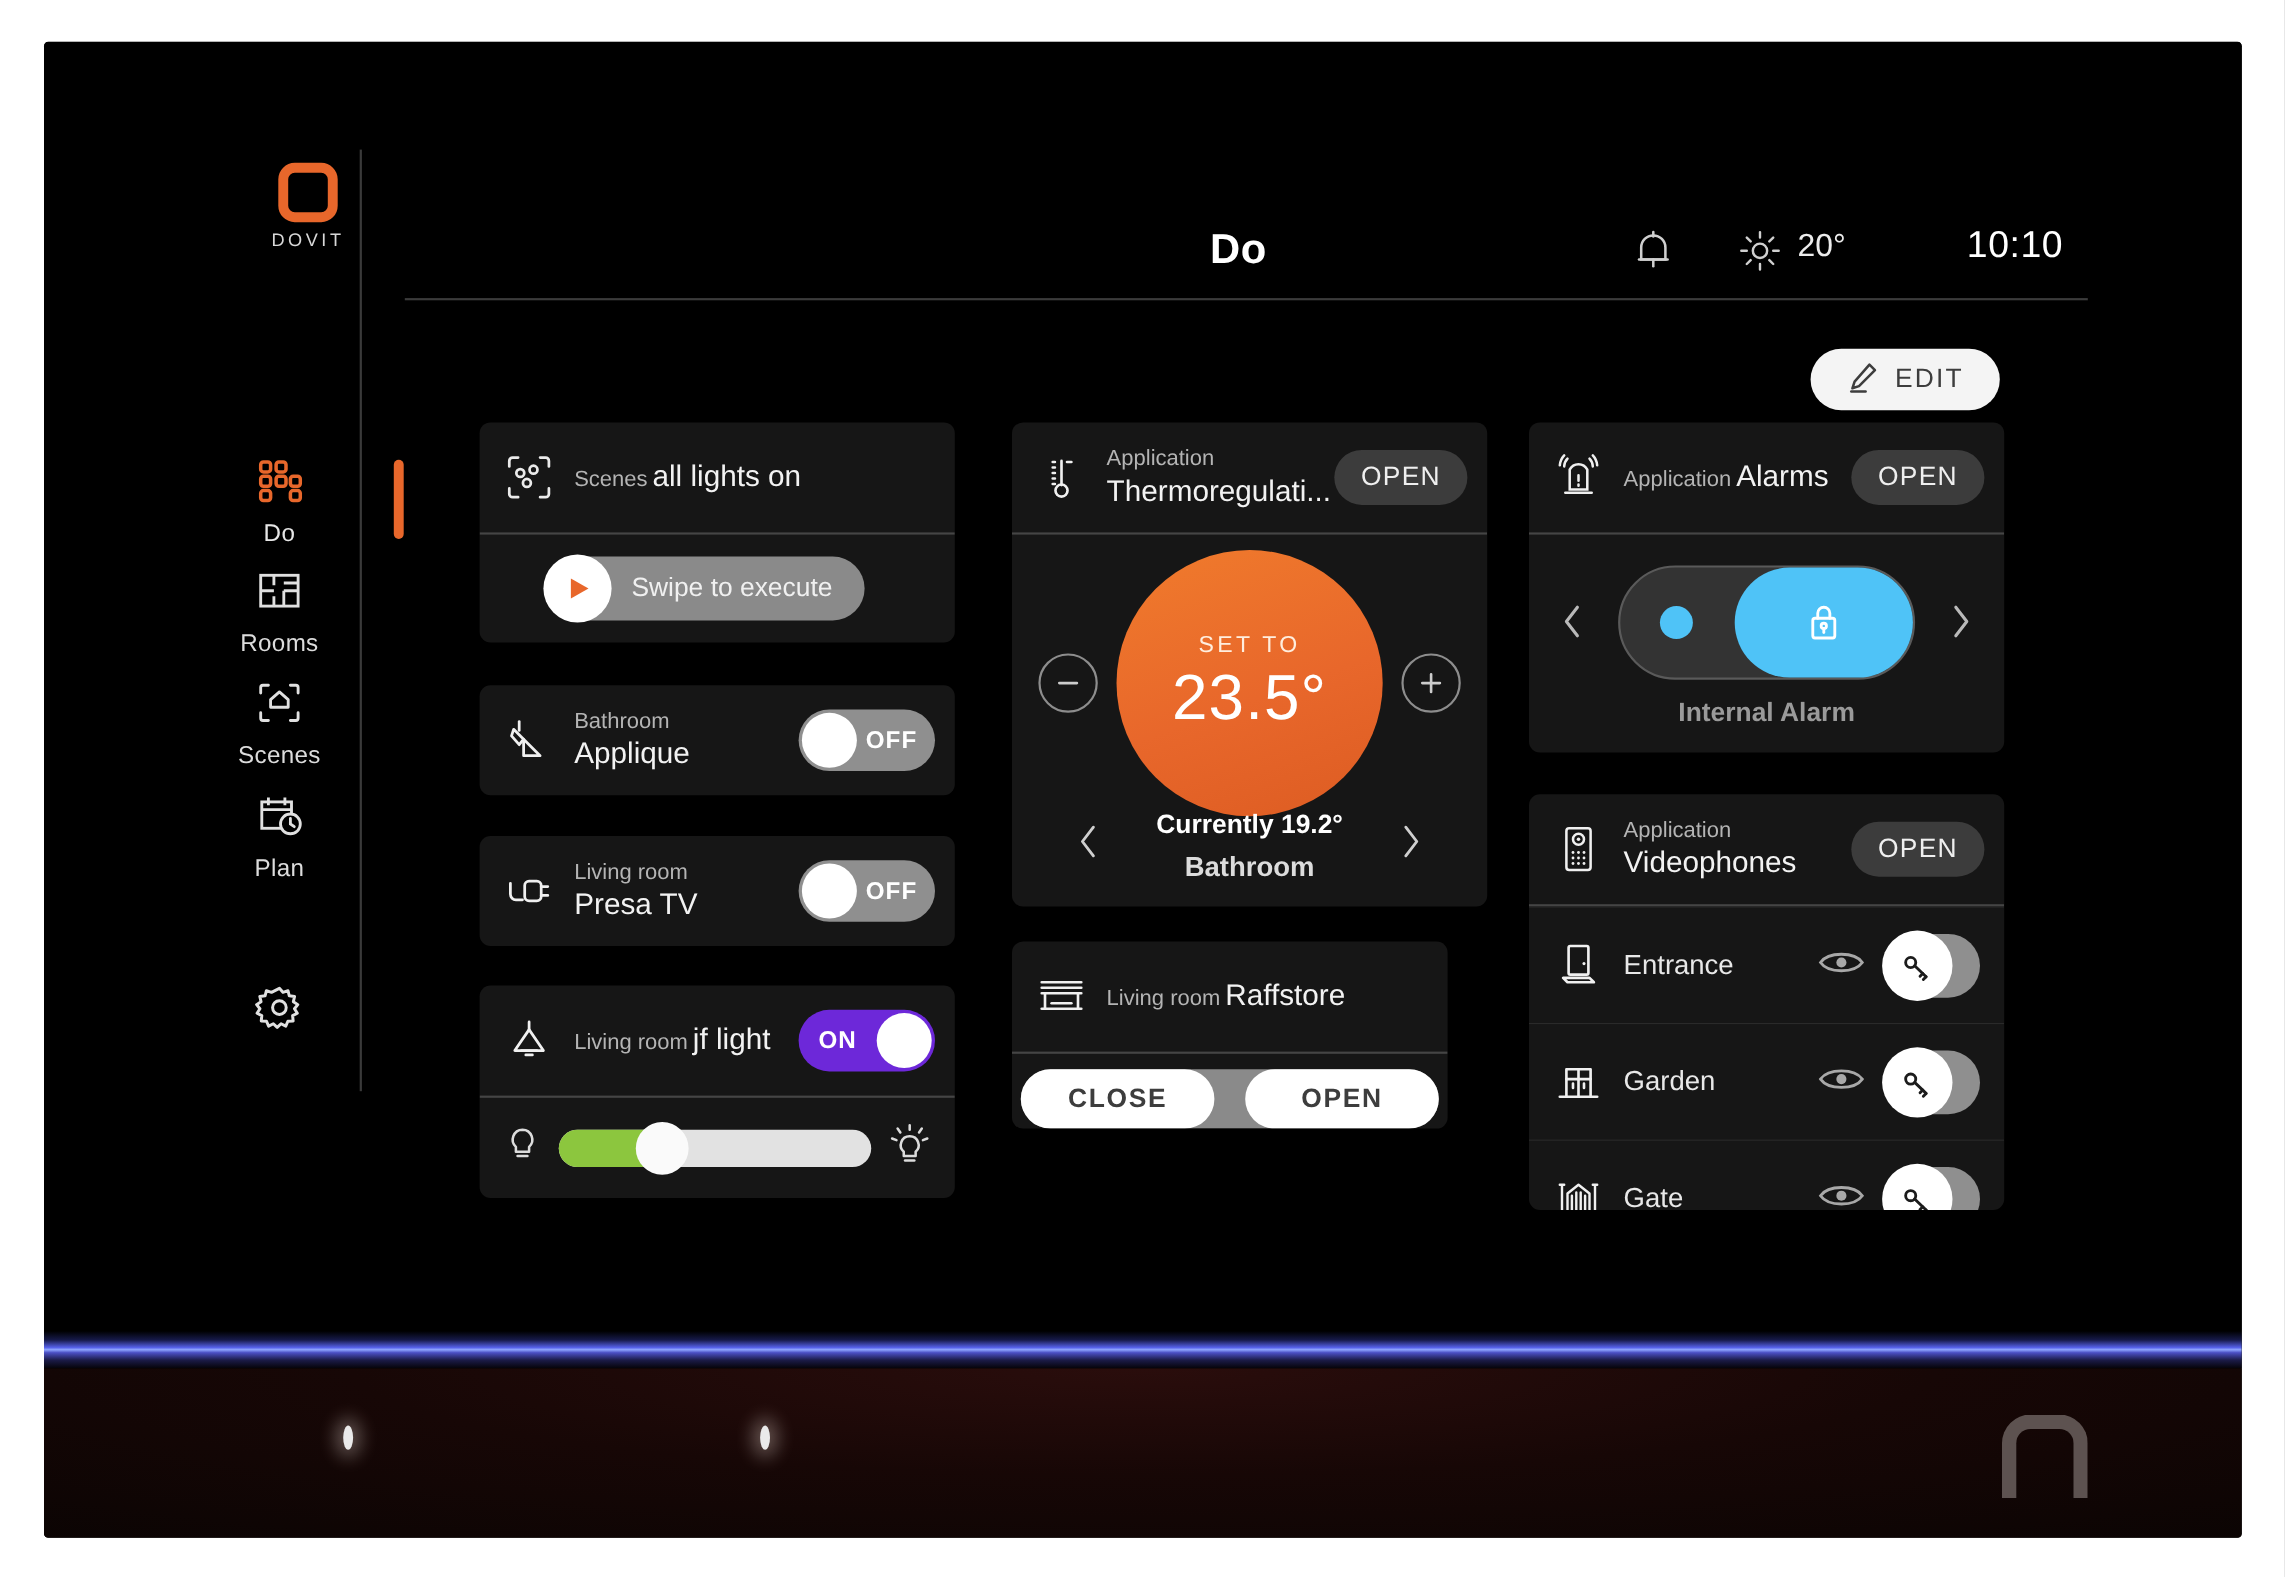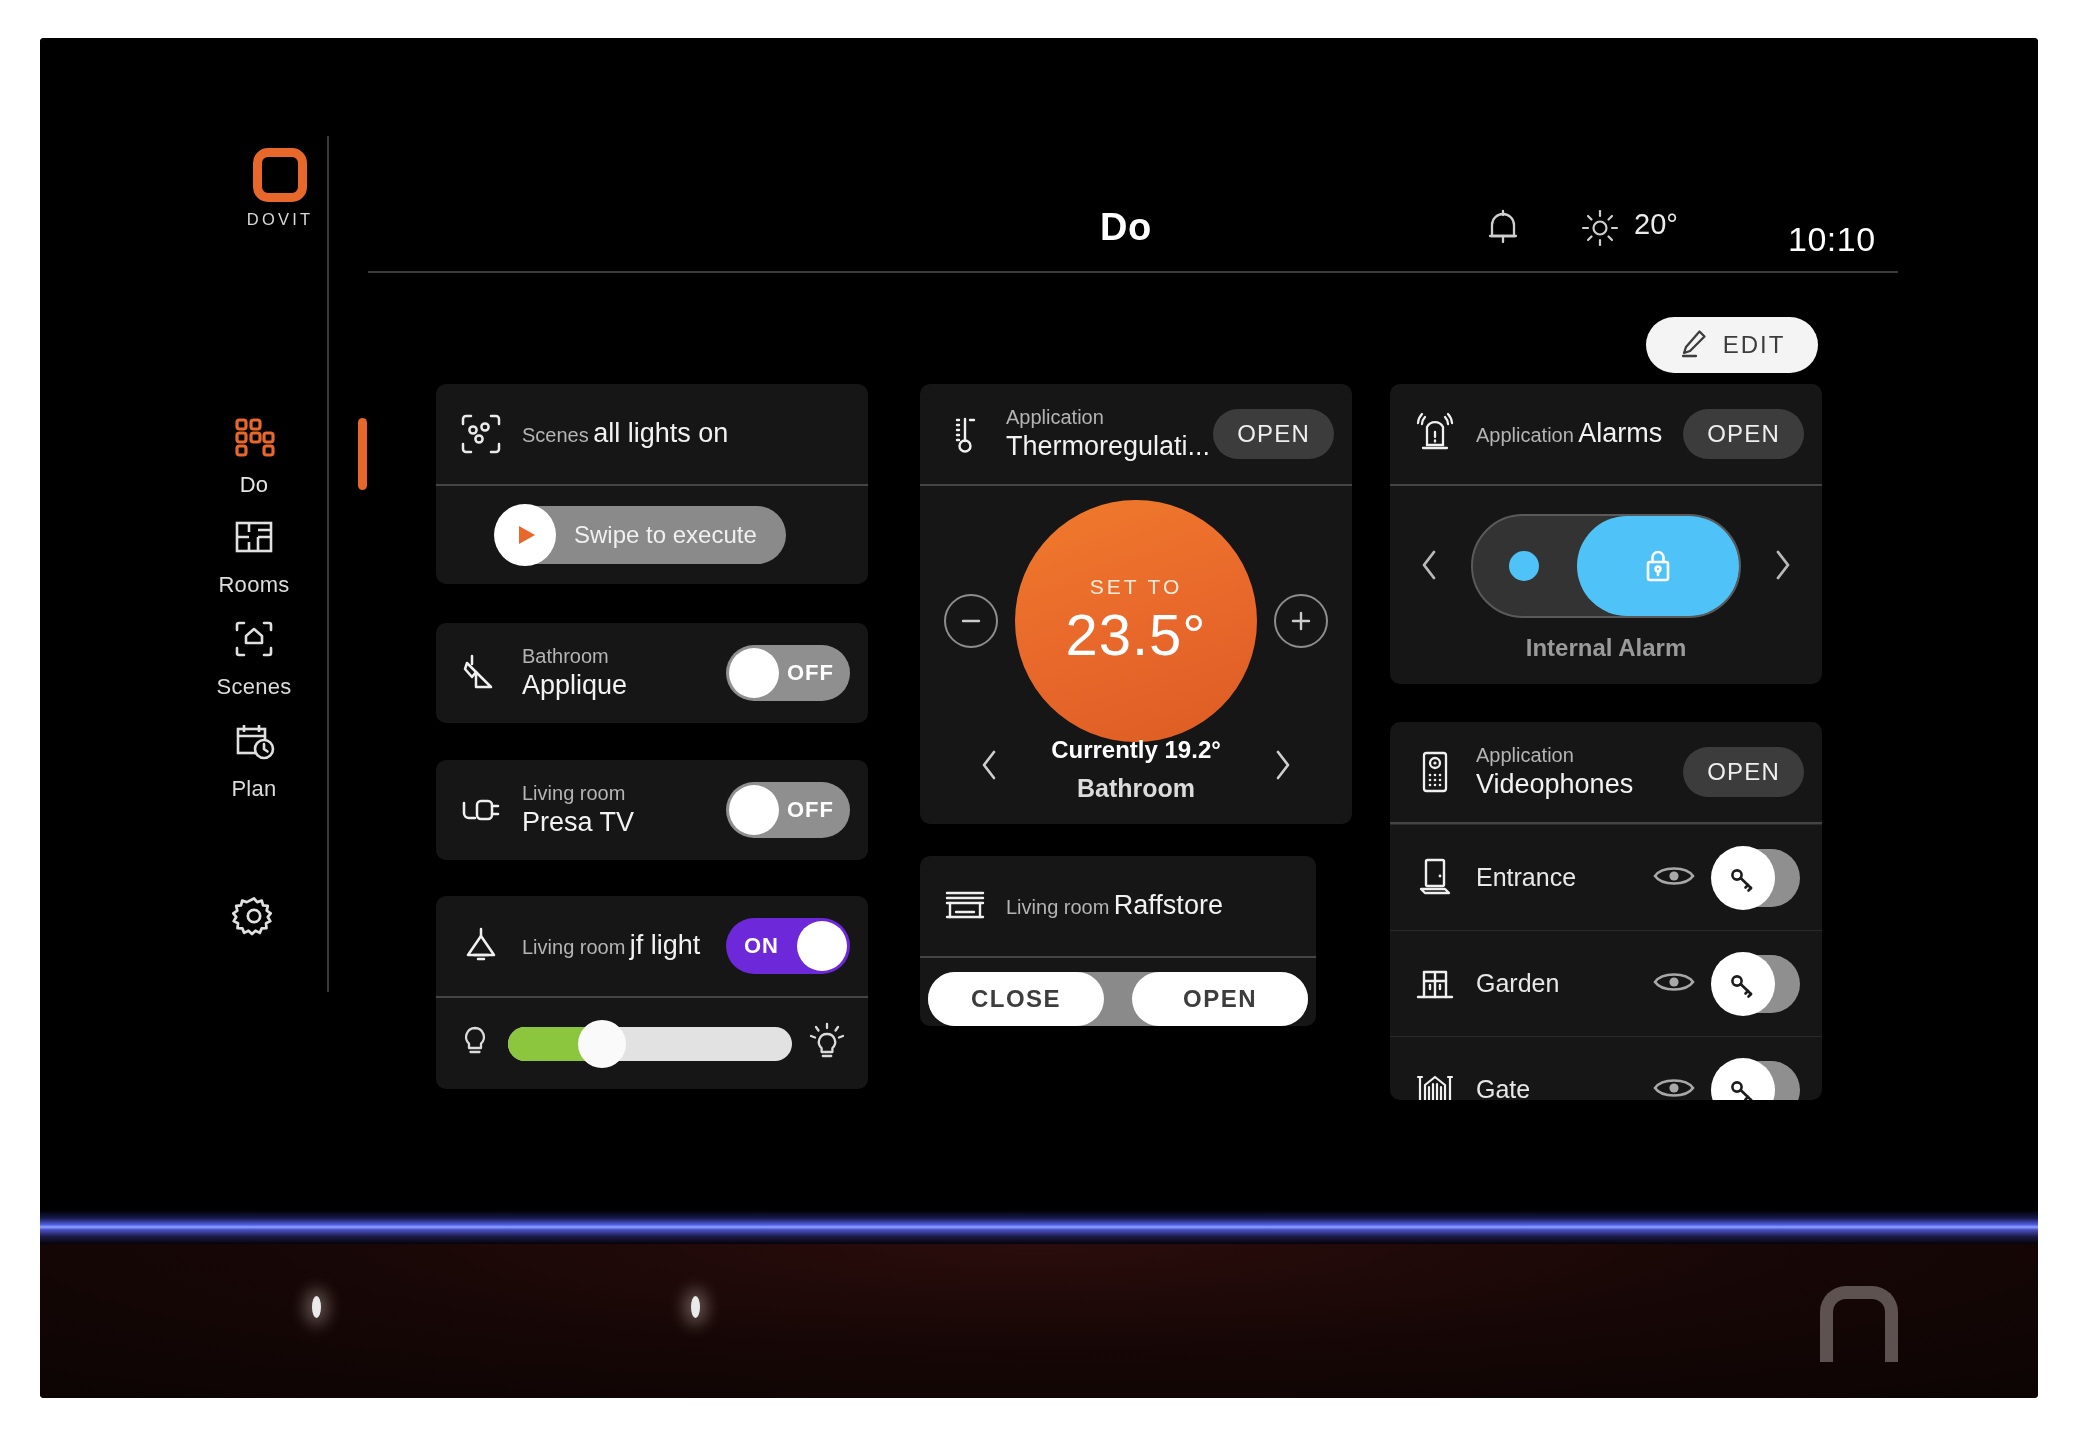--- a/index.html
+++ b/index.html
@@ -97,21 +97,21 @@
     font-size: 38px; font-weight: bold; color: #fff;
     letter-spacing: 0.5px;
   }
   #bell-icon { position: absolute; left: 1444px; top: 168px; }
   #sun-icon  { position: absolute; left: 1540px; top: 170px; }
   #outdoor-temp {
     position: absolute; left: 1594px; top: 170px;
     font-size: 29px; color: #ececec;
   }
   #clock {
-    position: absolute; left: 1748px; top: 182px;
+    position: absolute; left: 1748px; top: 166px;
     font-size: 34px; color: #fff; letter-spacing: 0.5px;
   }
 
   
   #edit-button {
     position: absolute;
     left: 1606px; top: 279px;
     width: 172px; height: 56px;
     background: #f4f4f4;
     border-radius: 28px;

